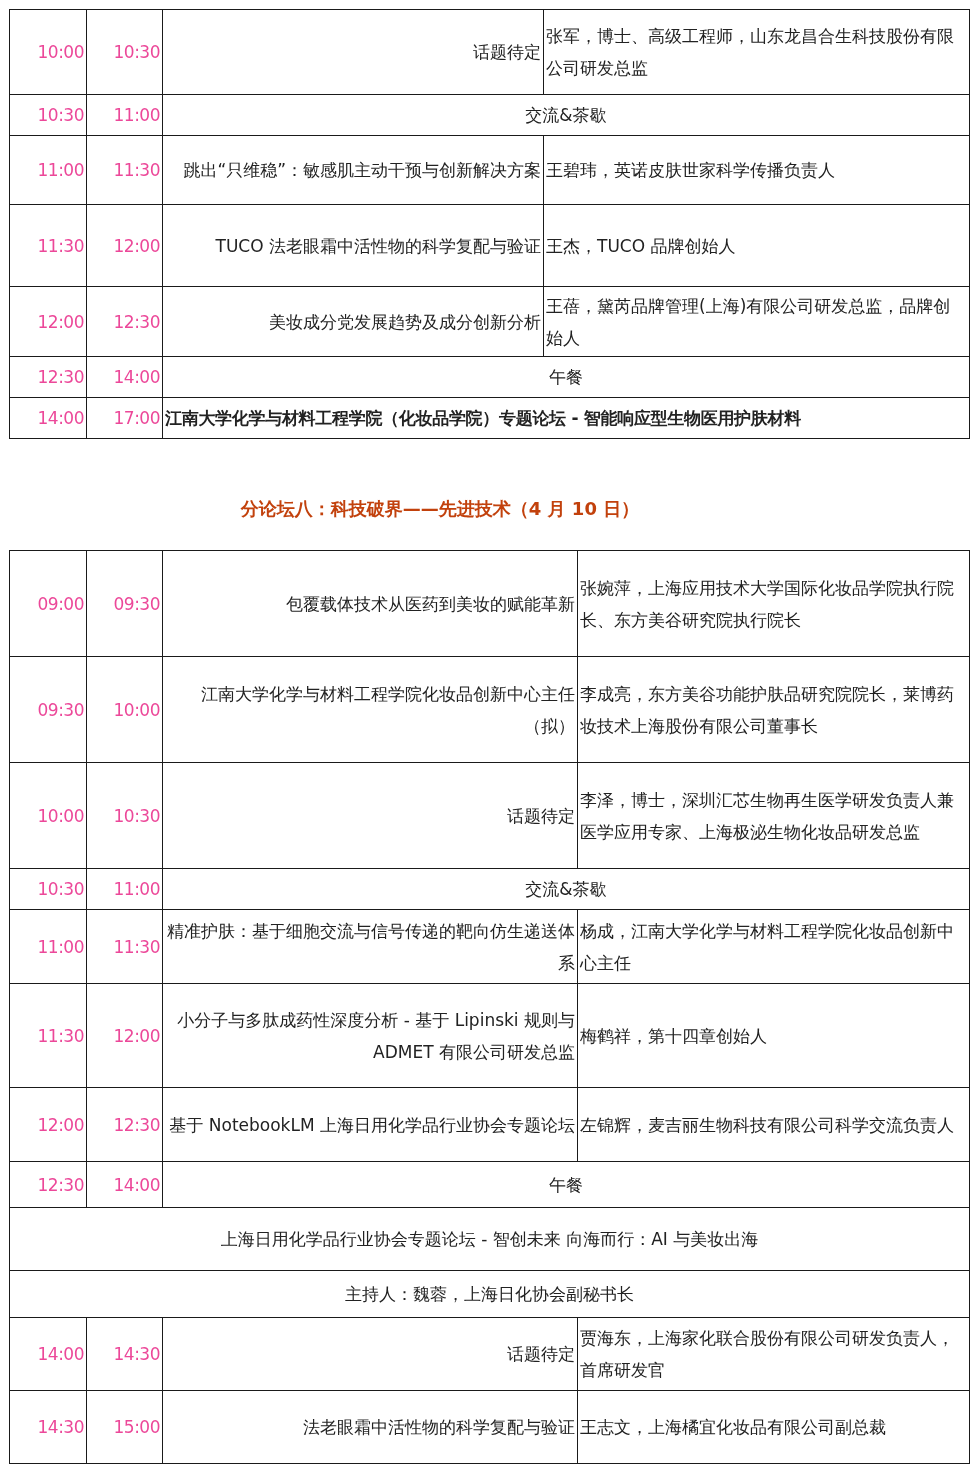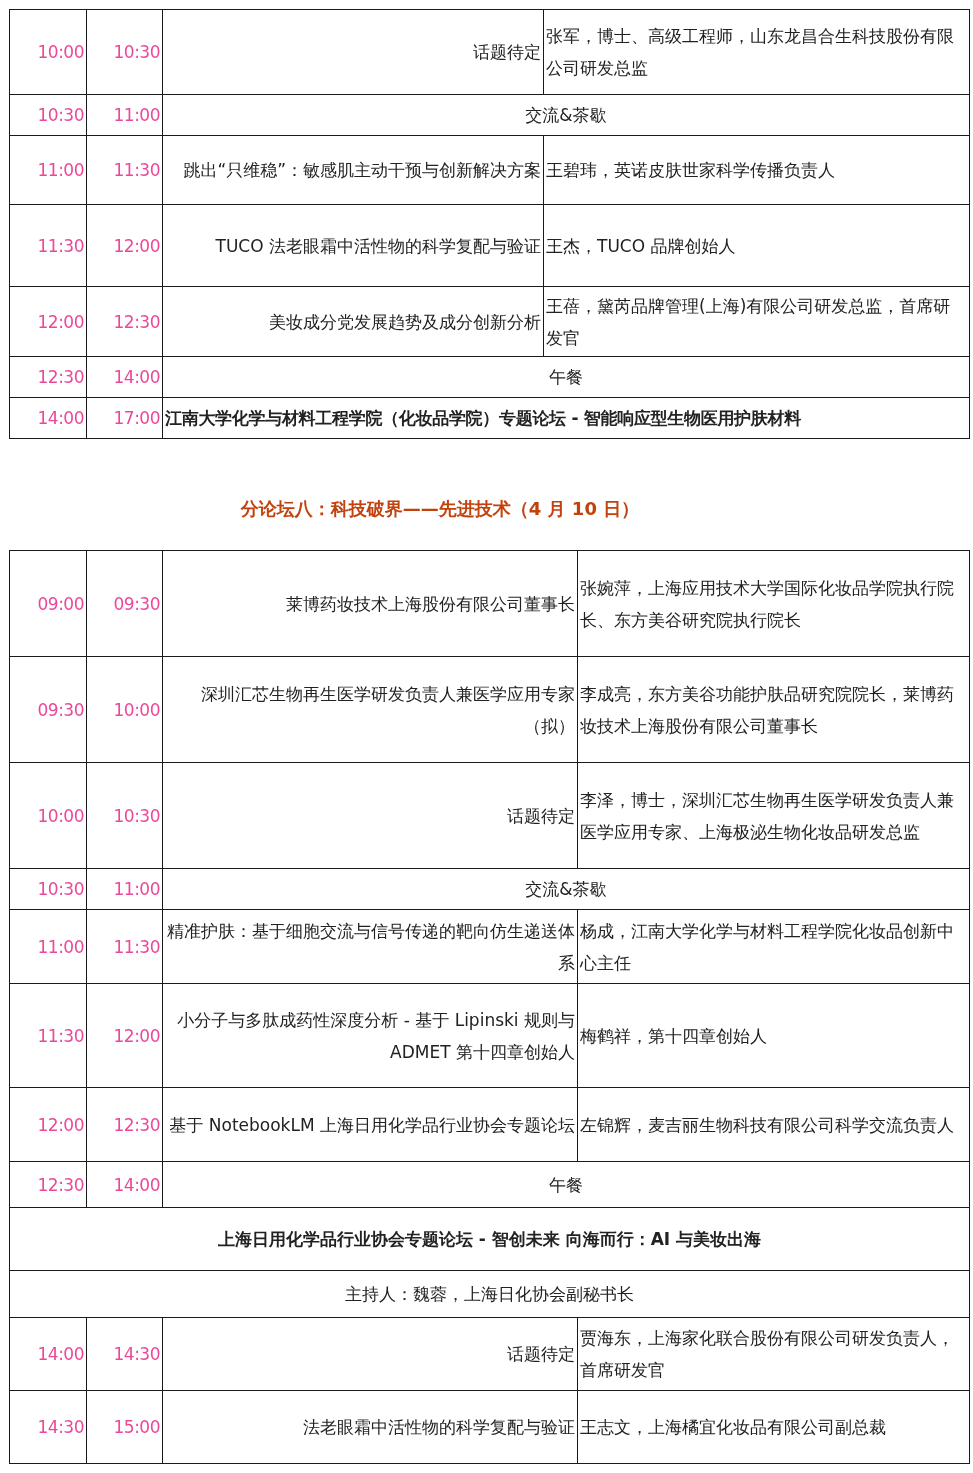--- a/index.html
+++ b/index.html
@@ -16,21 +16,21 @@
   table.sched td {
     border: 1.4px solid #1a1a1a;
     font-size: 17px; line-height: 32px;
     padding: 0 2px; vertical-align: middle;
     word-break: break-all;
   }
   td.t { text-align: right; padding-right: 0; padding-left: 0; letter-spacing: -0.5px; color: #ec4899; }
   td.topic { text-align: right; padding-left: 1px; }
   td.spk { text-align: left; padding-left: 3px; }
   td.center { text-align: center; }
-  td.bold { font-weight: bold; }
+  td.bold { font-weight: normal; }
   td.boldnarrow { font-weight: bold; font-size: 16.5px; letter-spacing: -0.3px; white-space: nowrap; padding-left: 1px; margin-left: 14px; }
   .section-title {
     position: absolute; top: 497px; left: 0; width: 880px;
     text-align: center; font-size: 18px; font-weight: bold; color: #c2410c;
   }
 </style>
 </head>
 <body>
 
 <table class="sched" style="top:9px;">
@@ -61,21 +61,21 @@
   <tr style="height:82px">
     <td class="t">11:30</td>
     <td class="t">12:00</td>
     <td class="topic">TUCO 法老眼霜中活性物的科学复配与验证</td>
     <td class="spk">王杰，TUCO 品牌创始人</td>
   </tr>
   <tr style="height:70px">
     <td class="t">12:00</td>
     <td class="t">12:30</td>
     <td class="topic">美妆成分党发展趋势及成分创新分析</td>
-    <td class="spk">王蓓，黛芮品牌管理(上海)有限公司研发总监，首席研发官</td>
+    <td class="spk">王蓓，黛芮品牌管理(上海)有限公司研发总监，品牌创始人</td>
   </tr>
   <tr style="height:41px">
     <td class="t">12:30</td>
     <td class="t">14:00</td>
     <td class="center" colspan="2">午餐</td>
   </tr>
   <tr style="height:41px">
     <td class="t">14:00</td>
     <td class="t">17:00</td>
     <td class="boldnarrow" colspan="2">江南大学化学与材料工程学院（化妆品学院）专题论坛 - 智能响应型生物医用护肤材料</td>
@@ -89,27 +89,27 @@
   <colgroup>
     <col style="width:77px">
       <col style="width:76px">
       <col style="width:415px">
       <col style="width:392px">
   </colgroup>
   <tbody>
       <tr style="height:106px">
     <td class="t">09:00</td>
     <td class="t">09:30</td>
-    <td class="topic">莱博药妆技术上海股份有限公司董事长</td>
+    <td class="topic">包覆载体技术从医药到美妆的赋能革新</td>
     <td class="spk">张婉萍，上海应用技术大学国际化妆品学院执行院长、东方美谷研究院执行院长</td>
   </tr>
   <tr style="height:106px">
     <td class="t">09:30</td>
     <td class="t">10:00</td>
-    <td class="topic">深圳汇芯生物再生医学研发负责人兼医学应用专家（拟）</td>
+    <td class="topic">江南大学化学与材料工程学院化妆品创新中心主任（拟）</td>
     <td class="spk">李成亮，东方美谷功能护肤品研究院院长，莱博药妆技术上海股份有限公司董事长</td>
   </tr>
   <tr style="height:106px">
     <td class="t">10:00</td>
     <td class="t">10:30</td>
     <td class="topic">话题待定</td>
     <td class="spk">李泽，博士，深圳汇芯生物再生医学研发负责人兼医学应用专家、上海极泌生物化妆品研发总监</td>
   </tr>
   <tr style="height:41px">
     <td class="t">10:30</td>
@@ -118,21 +118,21 @@
   </tr>
   <tr style="height:74px">
     <td class="t">11:00</td>
     <td class="t">11:30</td>
     <td class="topic">精准护肤：基于细胞交流与信号传递的靶向仿生递送体系</td>
     <td class="spk">杨成，江南大学化学与材料工程学院化妆品创新中心主任</td>
   </tr>
   <tr style="height:104px">
     <td class="t">11:30</td>
     <td class="t">12:00</td>
-    <td class="topic">小分子与多肽成药性深度分析 - 基于 Lipinski 规则与 ADMET 第十四章创始人</td>
+    <td class="topic">小分子与多肽成药性深度分析 - 基于 Lipinski 规则与 ADMET 有限公司研发总监</td>
     <td class="spk">梅鹤祥，第十四章创始人</td>
   </tr>
   <tr style="height:74px">
     <td class="t">12:00</td>
     <td class="t">12:30</td>
     <td class="topic">基于 NotebookLM 上海日用化学品行业协会专题论坛</td>
     <td class="spk">左锦辉，麦吉丽生物科技有限公司科学交流负责人</td>
   </tr>
   <tr style="height:46px">
     <td class="t">12:30</td>

